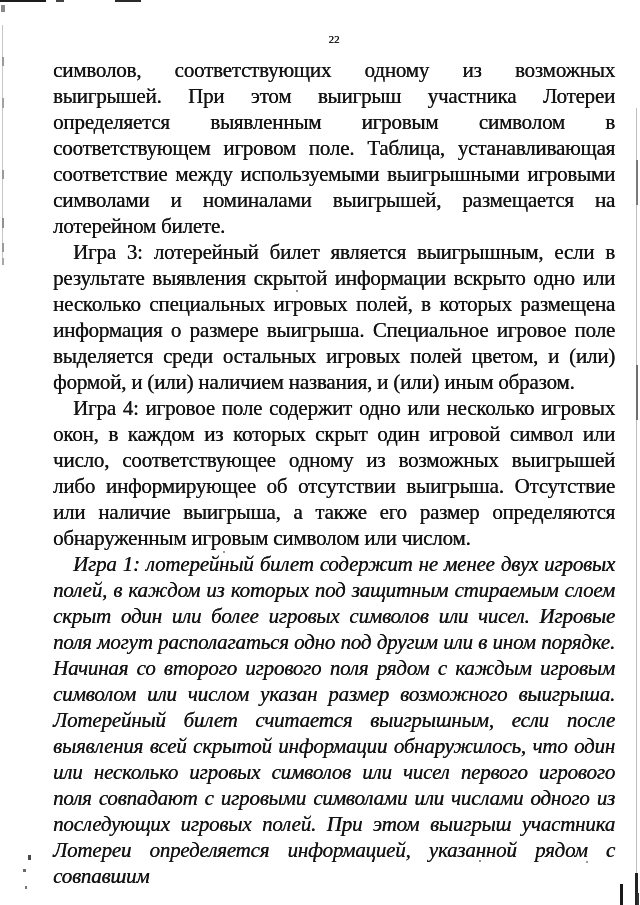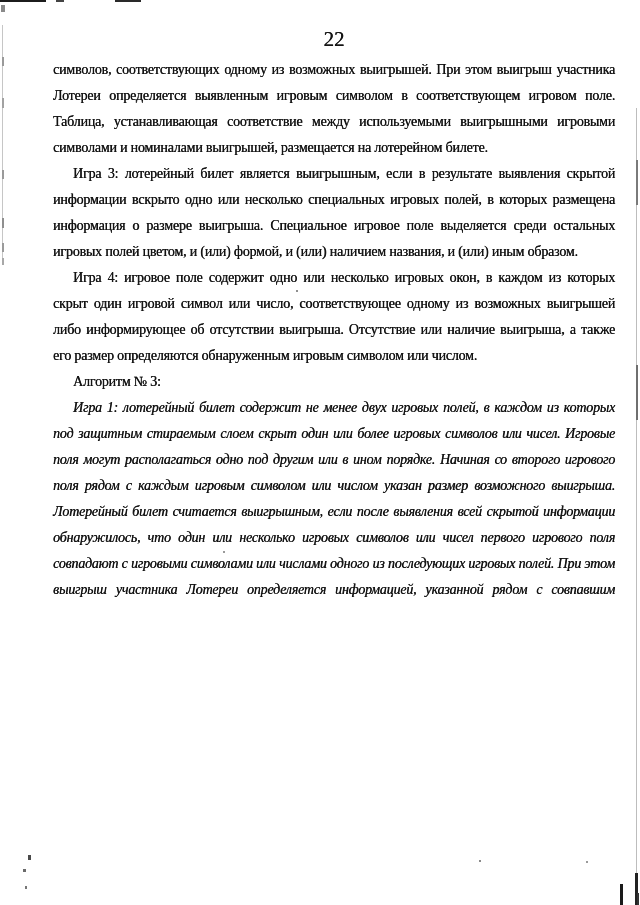--- a/index.html
+++ b/index.html
@@ -15,31 +15,31 @@
     overflow: hidden;
     font-family: "Liberation Serif", "DejaVu Serif", serif;
     color: #141414;
   }
   .page-number {
     position: absolute;
     top: 30px;
     left: 53px;
     width: 562px;
     text-align: center;
-    font-size: 21px;
+    font-size: 11px;
     line-height: 18px;
     color: #141414;
     text-shadow: 0.3px 0 0 currentColor;
   }
   .content {
     position: absolute;
     top: 57px;
     left: 53px;
     width: 562px;
-    font-size: 14px;
+    font-size: 21px;
     line-height: 26px;
     letter-spacing: -0.2px;
     text-align: justify;
     text-shadow: 0.3px 0 0 currentColor;
   }
   .para {
     margin: 0;
     text-indent: 20px;
   }
   .para.cont {
@@ -83,21 +83,20 @@
 <body>
 
 <div class="page">
 
   <div class="page-number">22</div>
 
   <div class="content">
     <p class="para cont">символов, соответствующих одному из возможных выигрышей. При этом выигрыш участника Лотереи определяется выявленным игровым символом в соответствующем игровом поле. Таблица, устанавливающая соответствие между используемыми выигрышными игровыми символами и номиналами выигрышей, размещается на лотерейном билете.</p>
     <p class="para">Игра 3: лотерейный билет является выигрышным, если в результате выявления скрытой информации вскрыто одно или несколько специальных игровых полей, в которых размещена информация о размере выигрыша. Специальное игровое поле выделяется среди остальных игровых полей цветом, и (или) формой, и (или) наличием названия, и (или) иным образом.</p>
     <p class="para">Игра 4: игровое поле содержит одно или несколько игровых окон, в каждом из которых скрыт один игровой символ или число, соответствующее одному из возможных выигрышей либо информирующее об отсутствии выигрыша. Отсутствие или наличие выигрыша, а также его размер определяются обнаруженным игровым символом или числом.</p>
-    <p class="para">Алгоритм № 3:</p>
     <p class="para open-end">Игра 1: лотерейный билет содержит не менее двух игровых полей, в каждом из которых под защитным стираемым слоем скрыт один или более игровых символов или чисел. Игровые поля могут располагаться одно под другим или в ином порядке. Начиная со второго игрового поля рядом с каждым игровым символом или числом указан размер возможного выигрыша. Лотерейный билет считается выигрышным, если после выявления всей скрытой информации обнаружилось, что один или несколько игровых символов или чисел первого игрового поля совпадают с игровыми символами или числами одного из последующих игровых полей. При этом выигрыш участника Лотереи определяется информацией, указанной рядом с совпавшим</p>
   </div>
 
   <div class="artifact a-topline1"></div>
   <div class="artifact a-topline2"></div>
   <div class="artifact a-topline3"></div>
   <div class="artifact a-topspeck"></div>
   <div class="artifact a-leftline"></div>
   <div class="artifact a-ld1"></div>
   <div class="artifact a-ld2"></div>

